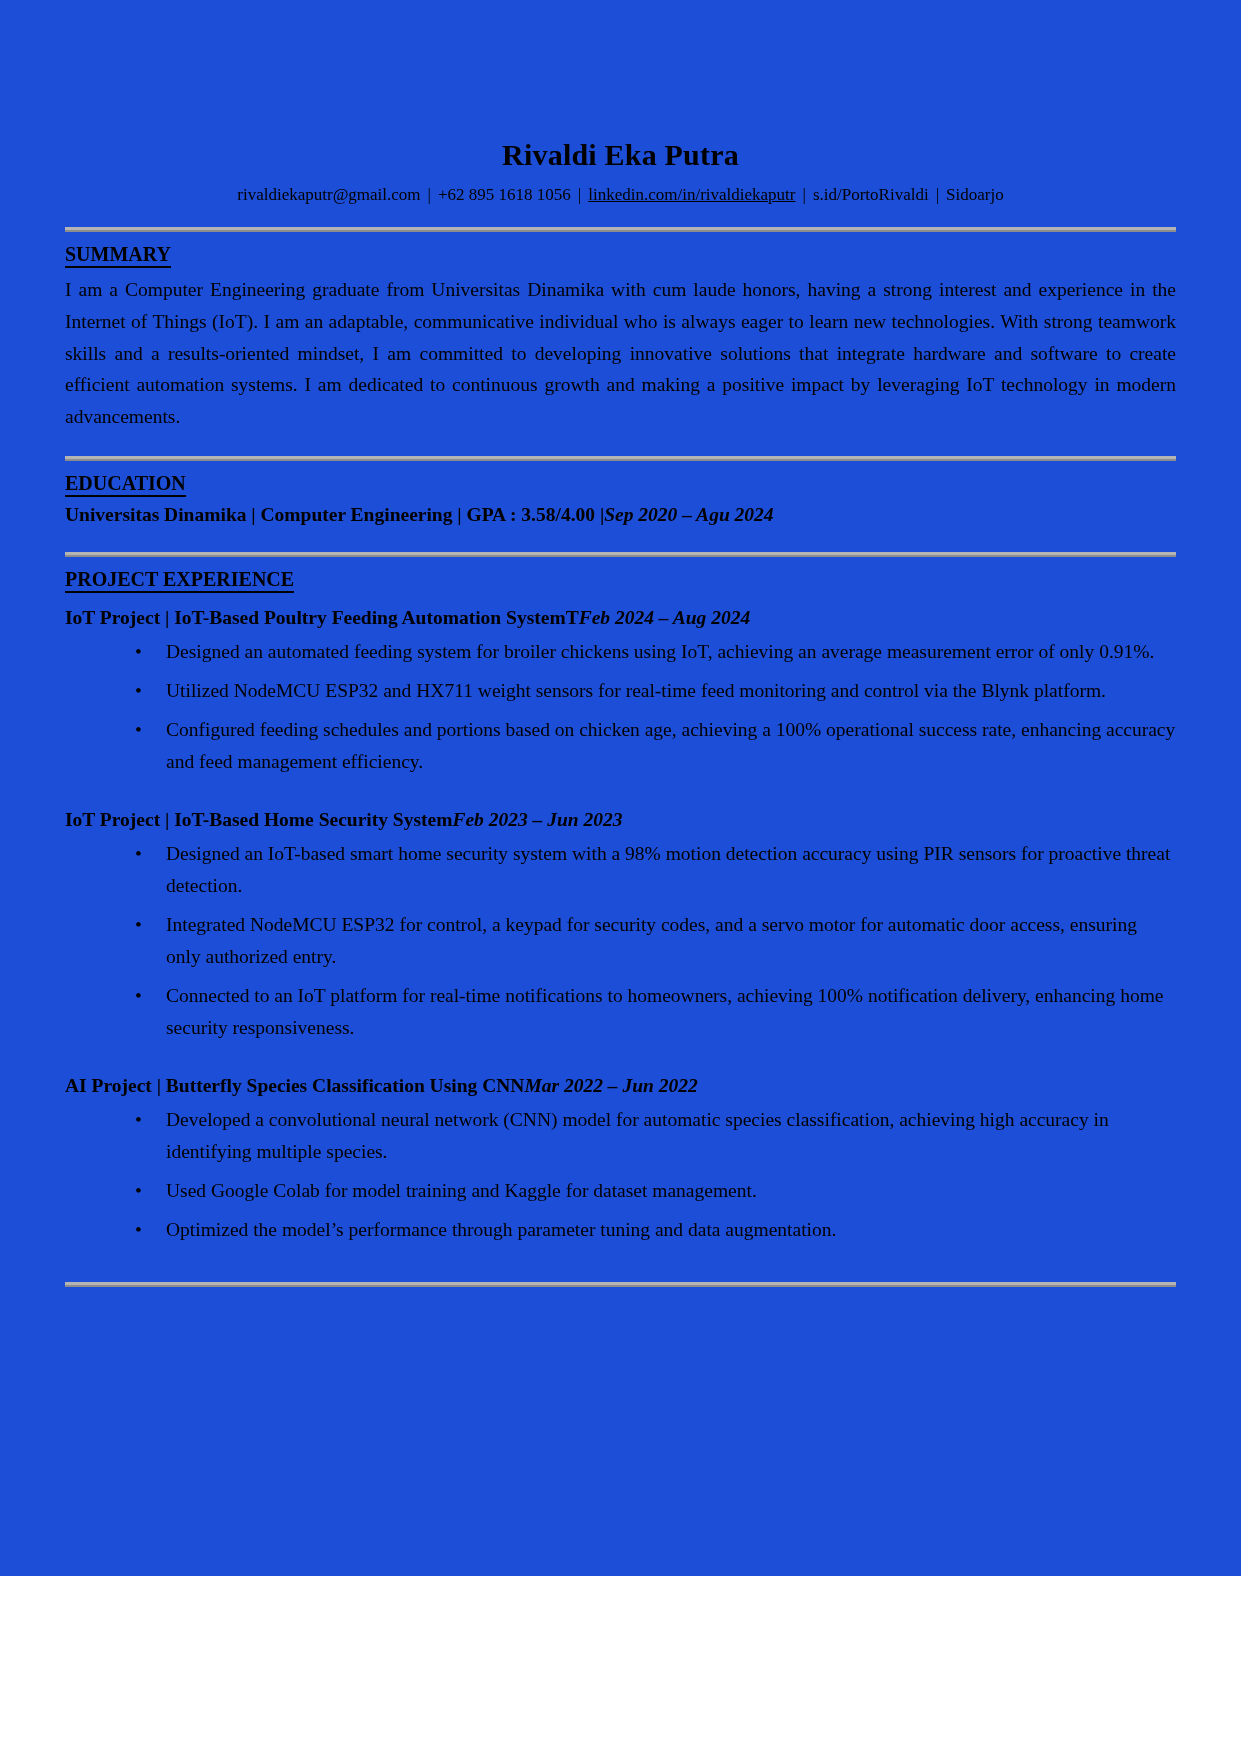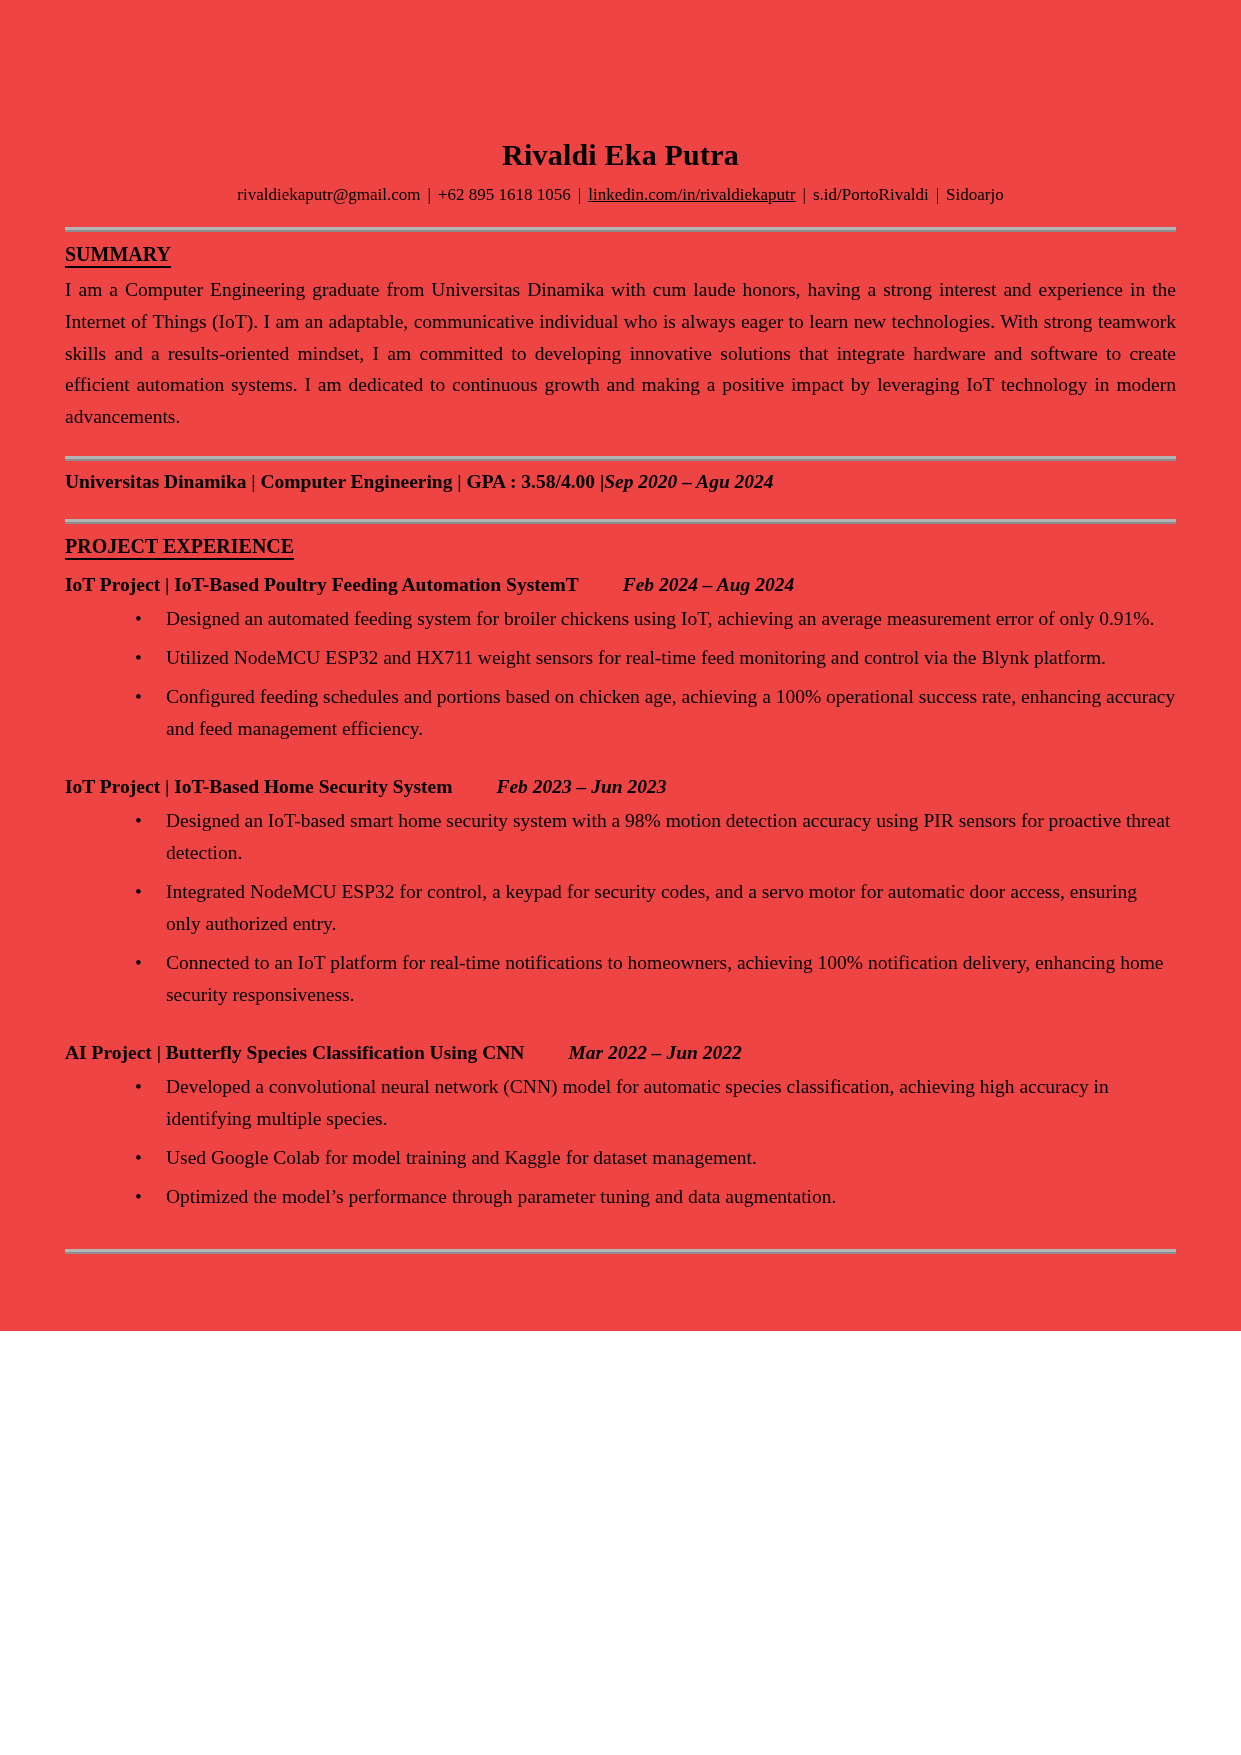--- a/index.html
+++ b/index.html
@@ -1,19 +1,19 @@
 <!DOCTYPE html>
 <html><head>
 <meta charset="utf-8">
 <style>
   html,body{margin:0;padding:0;background:#ffffff;}
   .page{
     width:1241px;
-    height:1331px;
-    background:#ef4444;
+    height:1576px;
+    background:#1d4ed8;
     color:#000000;
     font-family:"Liberation Serif","DejaVu Serif",serif;
     overflow:hidden;
     box-sizing:border-box;
   }
   .content{
     padding:138px 65px 0 65px;
   }
   
   .name{
@@ -72,21 +72,21 @@
   .entry{font-weight:700;}
   .date{
     font-weight:700;
     font-style:italic;
     white-space:nowrap;
     text-align:right;
   }
   
   .project{margin-top:30px;}
   .project:first-child{margin-top:9px;}
-  .project .row{margin-top:16px;gap:44px;}
+  .project .row{margin-top:16px;}
   ul.bullets{
     list-style:none;
     margin:6px 0 0 0;
     padding:0 0 0 68px;
     font-family:Liberation Serif, serif;
   }
   ul.bullets li{
     position:relative;
     padding-left:33px;
     font-size:19.5px;
@@ -114,20 +114,21 @@
     <div class="hrule hr-1"></div>
 
     <section>
       <h2 class="sec-title"><span class="h-underline">SUMMARY</span></h2>
       <p class="summary-body">I am a Computer Engineering graduate from Universitas Dinamika with cum laude honors, having a strong interest and experience in the Internet of Things (IoT). I am an adaptable, communicative individual who is always eager to learn new technologies. With strong teamwork skills and a results-oriented mindset, I am committed to developing innovative solutions that integrate hardware and software to create efficient automation systems. I am dedicated to continuous growth and making a positive impact by leveraging IoT technology in modern advancements.</p>
     </section>
 
     <div class="hrule hr-2"></div>
 
     <section>
+      <h2 class="sec-title"><span class="h-underline">EDUCATION</span></h2>
       <div class="row">
         <span class="entry">Universitas Dinamika | Computer Engineering | GPA : 3.58/4.00 |</span>
         <span class="date">Sep 2020 – Agu 2024</span>
       </div>
     </section>
 
     <div class="hrule hr-3"></div>
 
     <section>
       <h2 class="sec-title"><span class="h-underline">PROJECT EXPERIENCE</span></h2>

